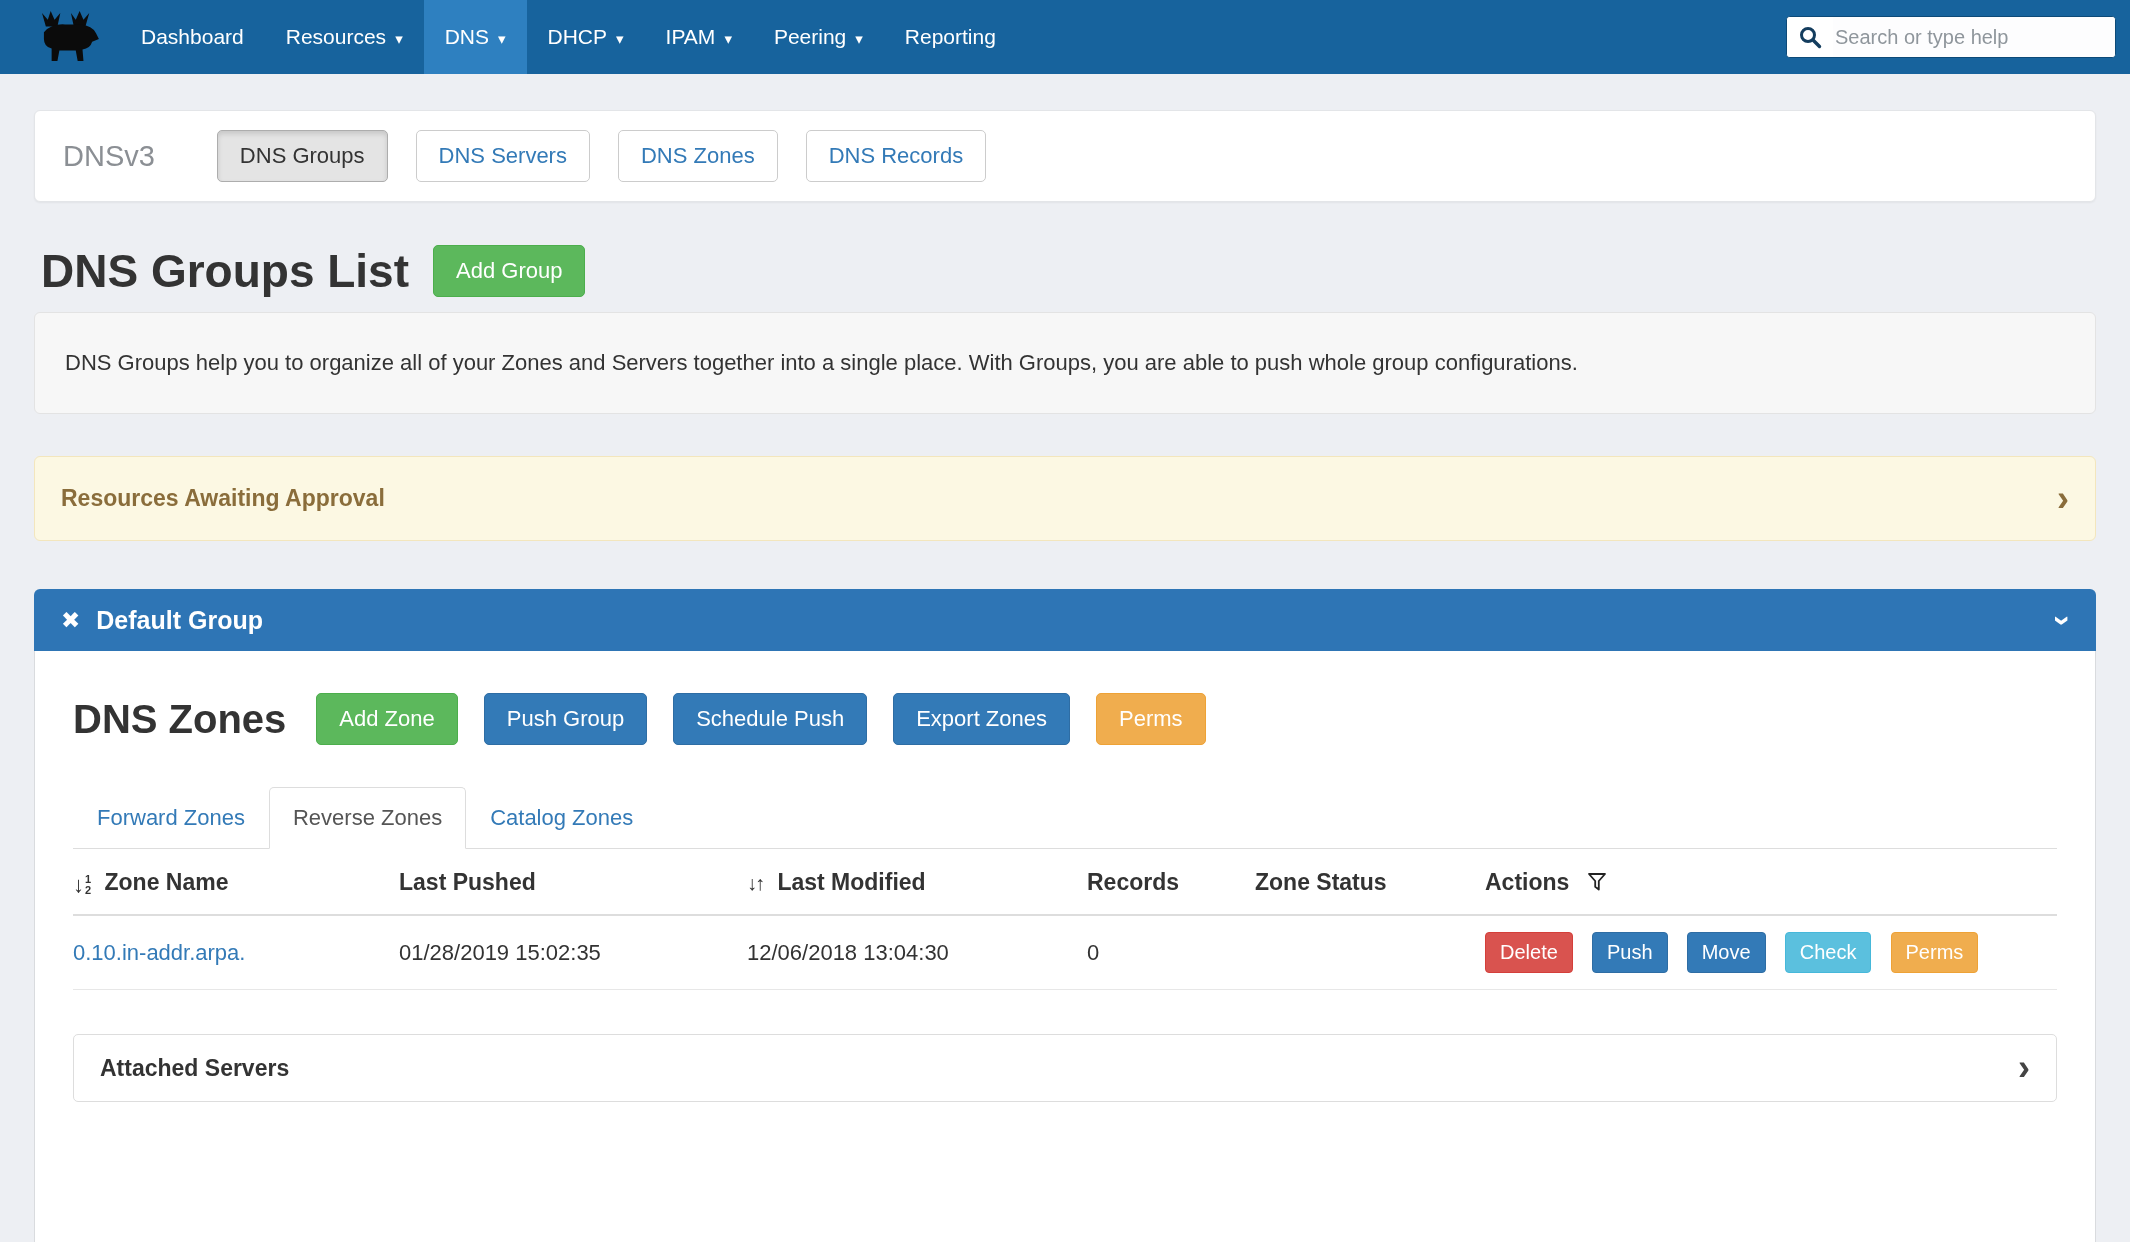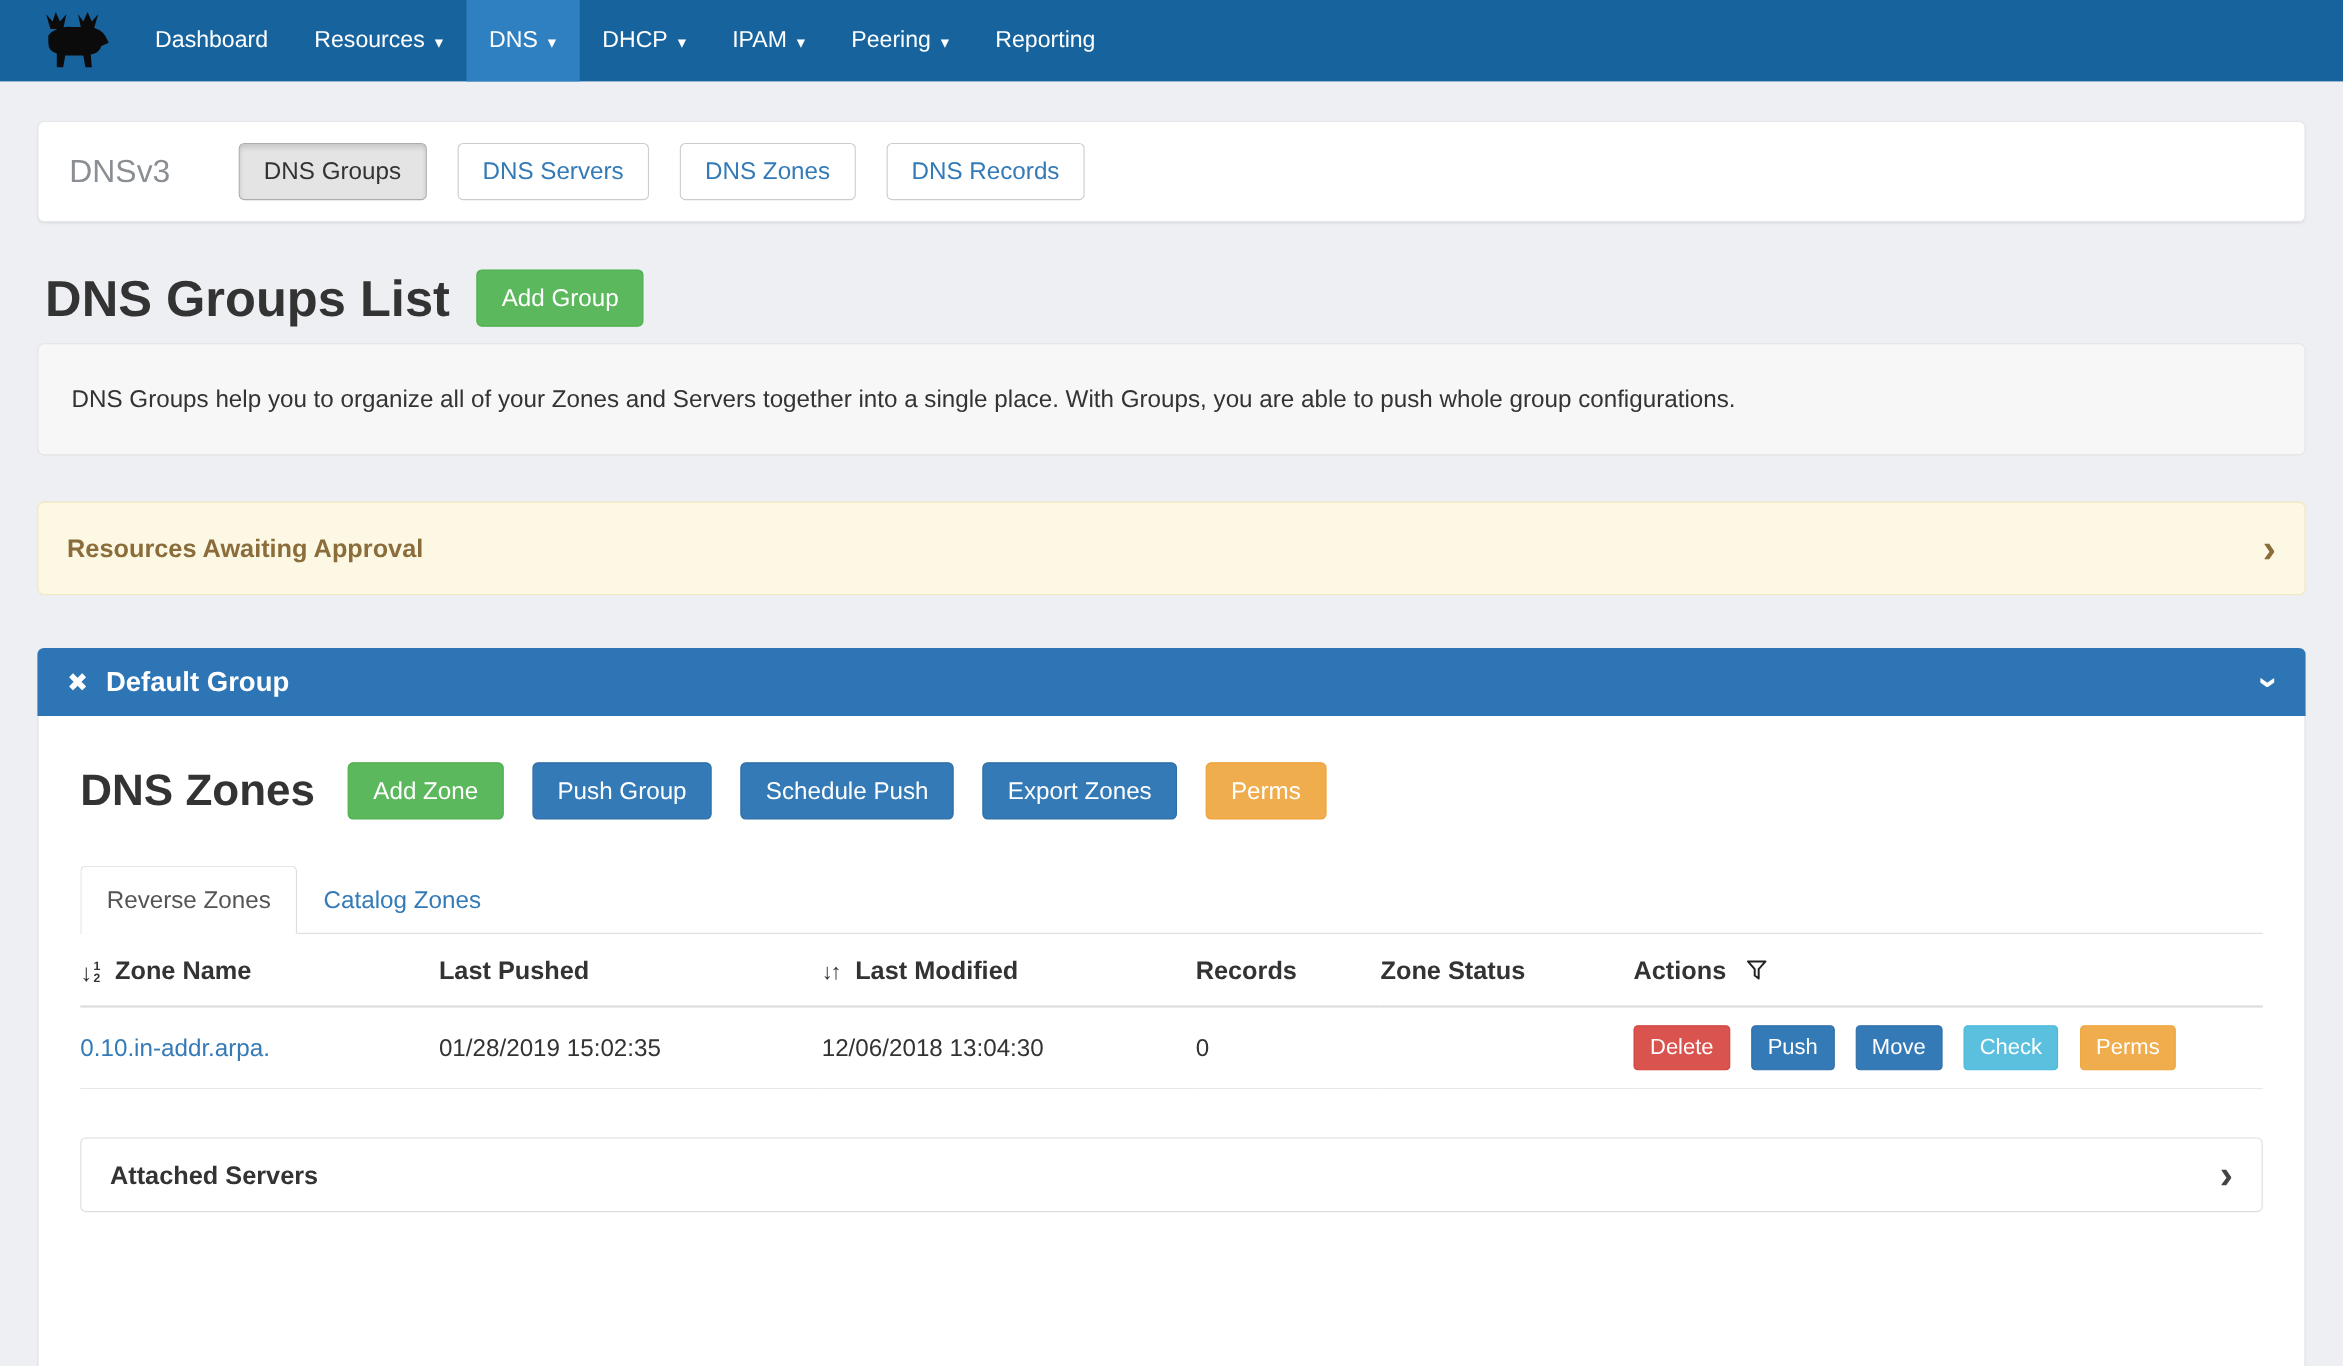--- a/index.html
+++ b/index.html
@@ -122,20 +122,29 @@
       <span class="caret">▾</span>
     </div>
     <div class="nav-item">
       <span>Peering</span>
       <span class="caret">▾</span>
     </div>
     <div class="nav-item">
       <span>Reporting</span>
     </div>
   </nav>
+  <div class="search-wrap">
+    <span class="search-addon">
+      <svg width="24" height="24" viewBox="0 0 24 24" aria-hidden="true">
+        <circle cx="10" cy="10" r="6.5" fill="none" stroke="#143d5e" stroke-width="3"></circle>
+        <line x1="15" y1="15" x2="21.5" y2="21.5" stroke="#143d5e" stroke-width="3.4" stroke-linecap="round"></line>
+      </svg>
+    </span>
+    <input class="search-input" type="text" placeholder="Search or type help" style="">
+  </div>
 </header>
 
 <section class="subnav">
   <span class="subnav-label">DNSv3</span>
   <button class="btn btn-default btn-md active">DNS Groups</button>
   <button class="btn btn-default btn-md">DNS Servers</button>
   <button class="btn btn-default btn-md">DNS Zones</button>
   <button class="btn btn-default btn-md">DNS Records</button>
 </section>
 
@@ -165,20 +174,21 @@
     <div class="zones-row">
       <span class="zones-title">DNS Zones</span>
       <button class="btn btn-success btn-md">Add Zone</button>
       <button class="btn btn-primary btn-md">Push Group</button>
       <button class="btn btn-primary btn-md">Schedule Push</button>
       <button class="btn btn-primary btn-md">Export Zones</button>
       <button class="btn btn-warning btn-md">Perms</button>
     </div>
 
     <div class="tabs">
+      <div class="tab">Forward Zones</div>
       <div class="tab active">Reverse Zones</div>
       <div class="tab">Catalog Zones</div>
     </div>
 
     <table class="zones">
       <thead>
         <tr>
           <th class="col-zone">
             <span class="sort-ic">
               <span class="arr">↓</span>

